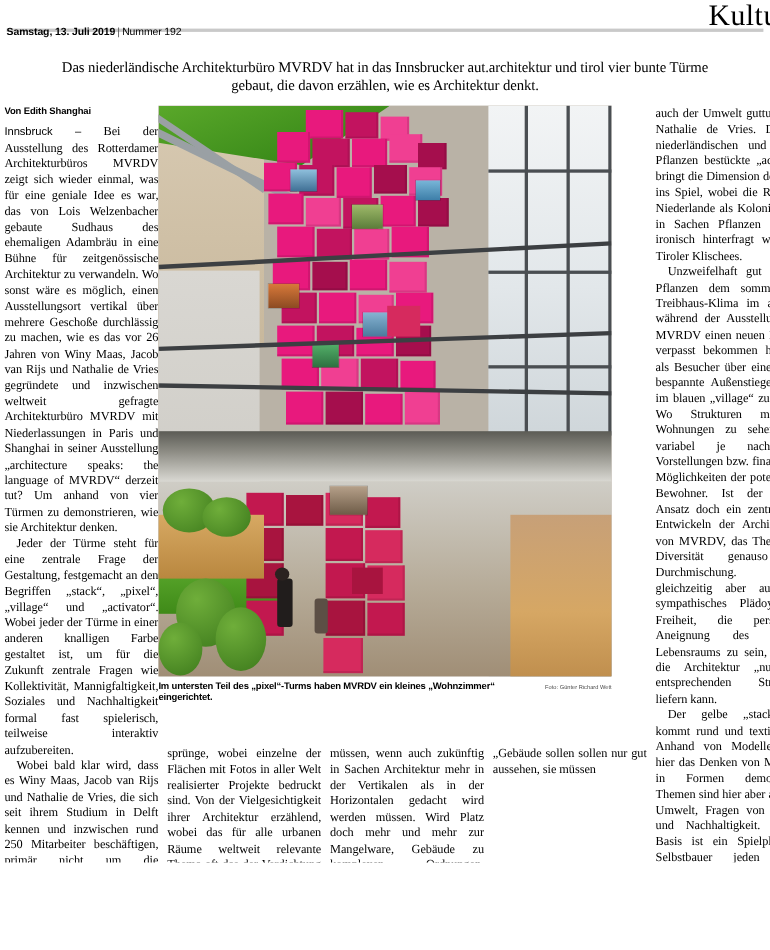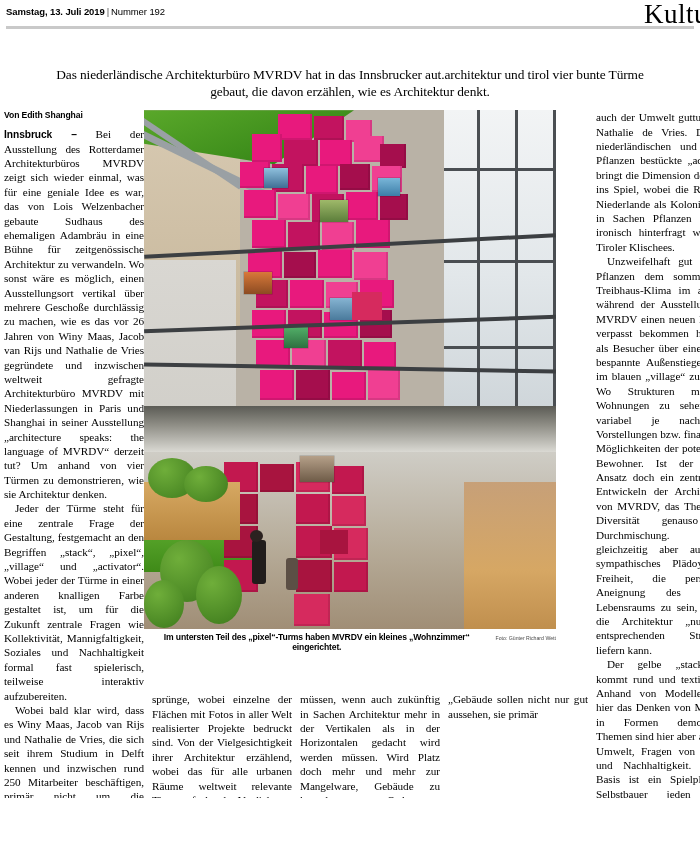--- a/index.html
+++ b/index.html
@@ -13,21 +13,21 @@
     overflow: hidden;
     font-family: "Liberation Serif", "DejaVu Serif", serif;
     color: #000;
     position: relative;
   }
 
   
   .masthead {
     position: relative;
     height: 24px;
-    padding: 6px 0 0 6px;
+    padding: 24px 0 0 6px;
     box-sizing: border-box;
   }
   .masthead-left {
     font-family: "Liberation Sans", sans-serif;
     font-size: 9.5px;
     letter-spacing: -0.1px;
     white-space: nowrap;
   }
   .masthead-date {
     font-weight: bold;
@@ -64,21 +64,21 @@
     font-size: 44px;
     line-height: 1.04;
     font-weight: normal;
     margin: 0;
     letter-spacing: -0.4px;
   }
   .subhead {
     font-family: "Liberation Serif", serif;
     font-size: 13.4px;
     line-height: 1.28;
-    margin: 23px auto 0 auto;
+    margin: 9px auto 0 auto;
     width: 600px;
     letter-spacing: -0.1px;
   }
 
   
   .body-area {
     position: relative;
     margin-top: 10px;
     padding: 0 4px;
     height: 688px;
@@ -111,32 +111,31 @@
     margin: 0;
     letter-spacing: -0.05px;
     hyphens: auto;
     -webkit-hyphens: auto;
   }
   .para + .para {
     text-indent: 11px;
   }
   .dateline {
     font-family: "Liberation Sans", sans-serif;
-    font-weight: bold;
+    font-weight: normal;
     font-size: 10.2px;
   }
 
   
   .photo-block {
     position: absolute;
     left: 144px;
     top: 0;
     width: 412px;
     height: 538px;
-    text-align: center;
   }
   .photo {
     width: 100%;
     height: 519px;
     display: block;
     position: relative;
     overflow: hidden;
     background: #b9b2a6;
   }
   .caption-row {
@@ -287,21 +286,21 @@
     </div>
 
     <div class="col">
       <div class="below-photo">
         <p class="para">müssen, wenn auch zukünftig in Sachen Architektur mehr in der Vertikalen als in der Horizontalen gedacht wird werden müssen. Wird Platz doch mehr und mehr zur Mangelware, Gebäude zu komplexen Ordnungen, gestapelt als Konvolut aus privaten und öffentlichen Räumen, Gebautem und Um-</p>
       </div>
     </div>
 
     <div class="col">
       <div class="below-photo">
-        <p class="para">„Gebäude sollen nicht nur gut aussehen, sie primär</p>
+        <p class="para">„Gebäude sollen sollen nur gut aussehen, sie müssen</p>
       </div>
     </div>
 
     <div class="col">
       <p class="para">auch der Umwelt guttun“, sagt Nathalie de Vries. Der mit niederländischen und Tiroler Pflanzen bestückte „activator“ bringt die Dimension der Natur ins Spiel, wobei die Rolle der Niederlande als Kolonialmacht in Sachen Pflanzen genauso ironisch hinterfragt wird wie Tiroler Klischees.</p>
       <p class="para">Unzweifelhaft gut tun die Pflanzen dem sommerlichen Treibhaus-Klima im aut, das während der Ausstellung von MVRDV einen neuen Eingang verpasst bekommen hat. Um als Besucher über eine orange bespannte Außenstiege mitten im blauen „village“ zu landen. Wo Strukturen möglicher Wohnungen zu sehen sind, variabel je nach den Vorstellungen bzw. finanziellen Möglichkeiten der potenziellen Bewohner. Ist der soziale Ansatz doch ein zentraler im Entwickeln der Architekturen von MVRDV, das Thema von Diversität genauso wie Durchmischung. Um gleichzeitig aber auch ein sympathisches Plädoyer für Freiheit, die persönliche Aneignung des eigenen Lebensraums zu sein, für das die Architektur „nur“ die entsprechenden Strukturen liefern kann.</p>
       <p class="para">Der gelbe „stack“-Turm kommt rund und textil daher. Anhand von Modellen wird hier das Denken von MVRDV in Formen demonstriert. Themen sind hier aber auch die Umwelt, Fragen von Energie und Nachhaltigkeit. In der Basis ist ein Spielplatz für Selbstbauer jeden Alters eingerichtet, in jenem des pinken Turms eine kleine „Lounge“, in der man in den Büchern von MVRDV schmökern kann und ganz unten im aut gibt es schließlich noch ein Möbelobjekt zum Schauen von Videos, die vorführen, wie MVRDV ticken.</p>
 
     </div>
 

